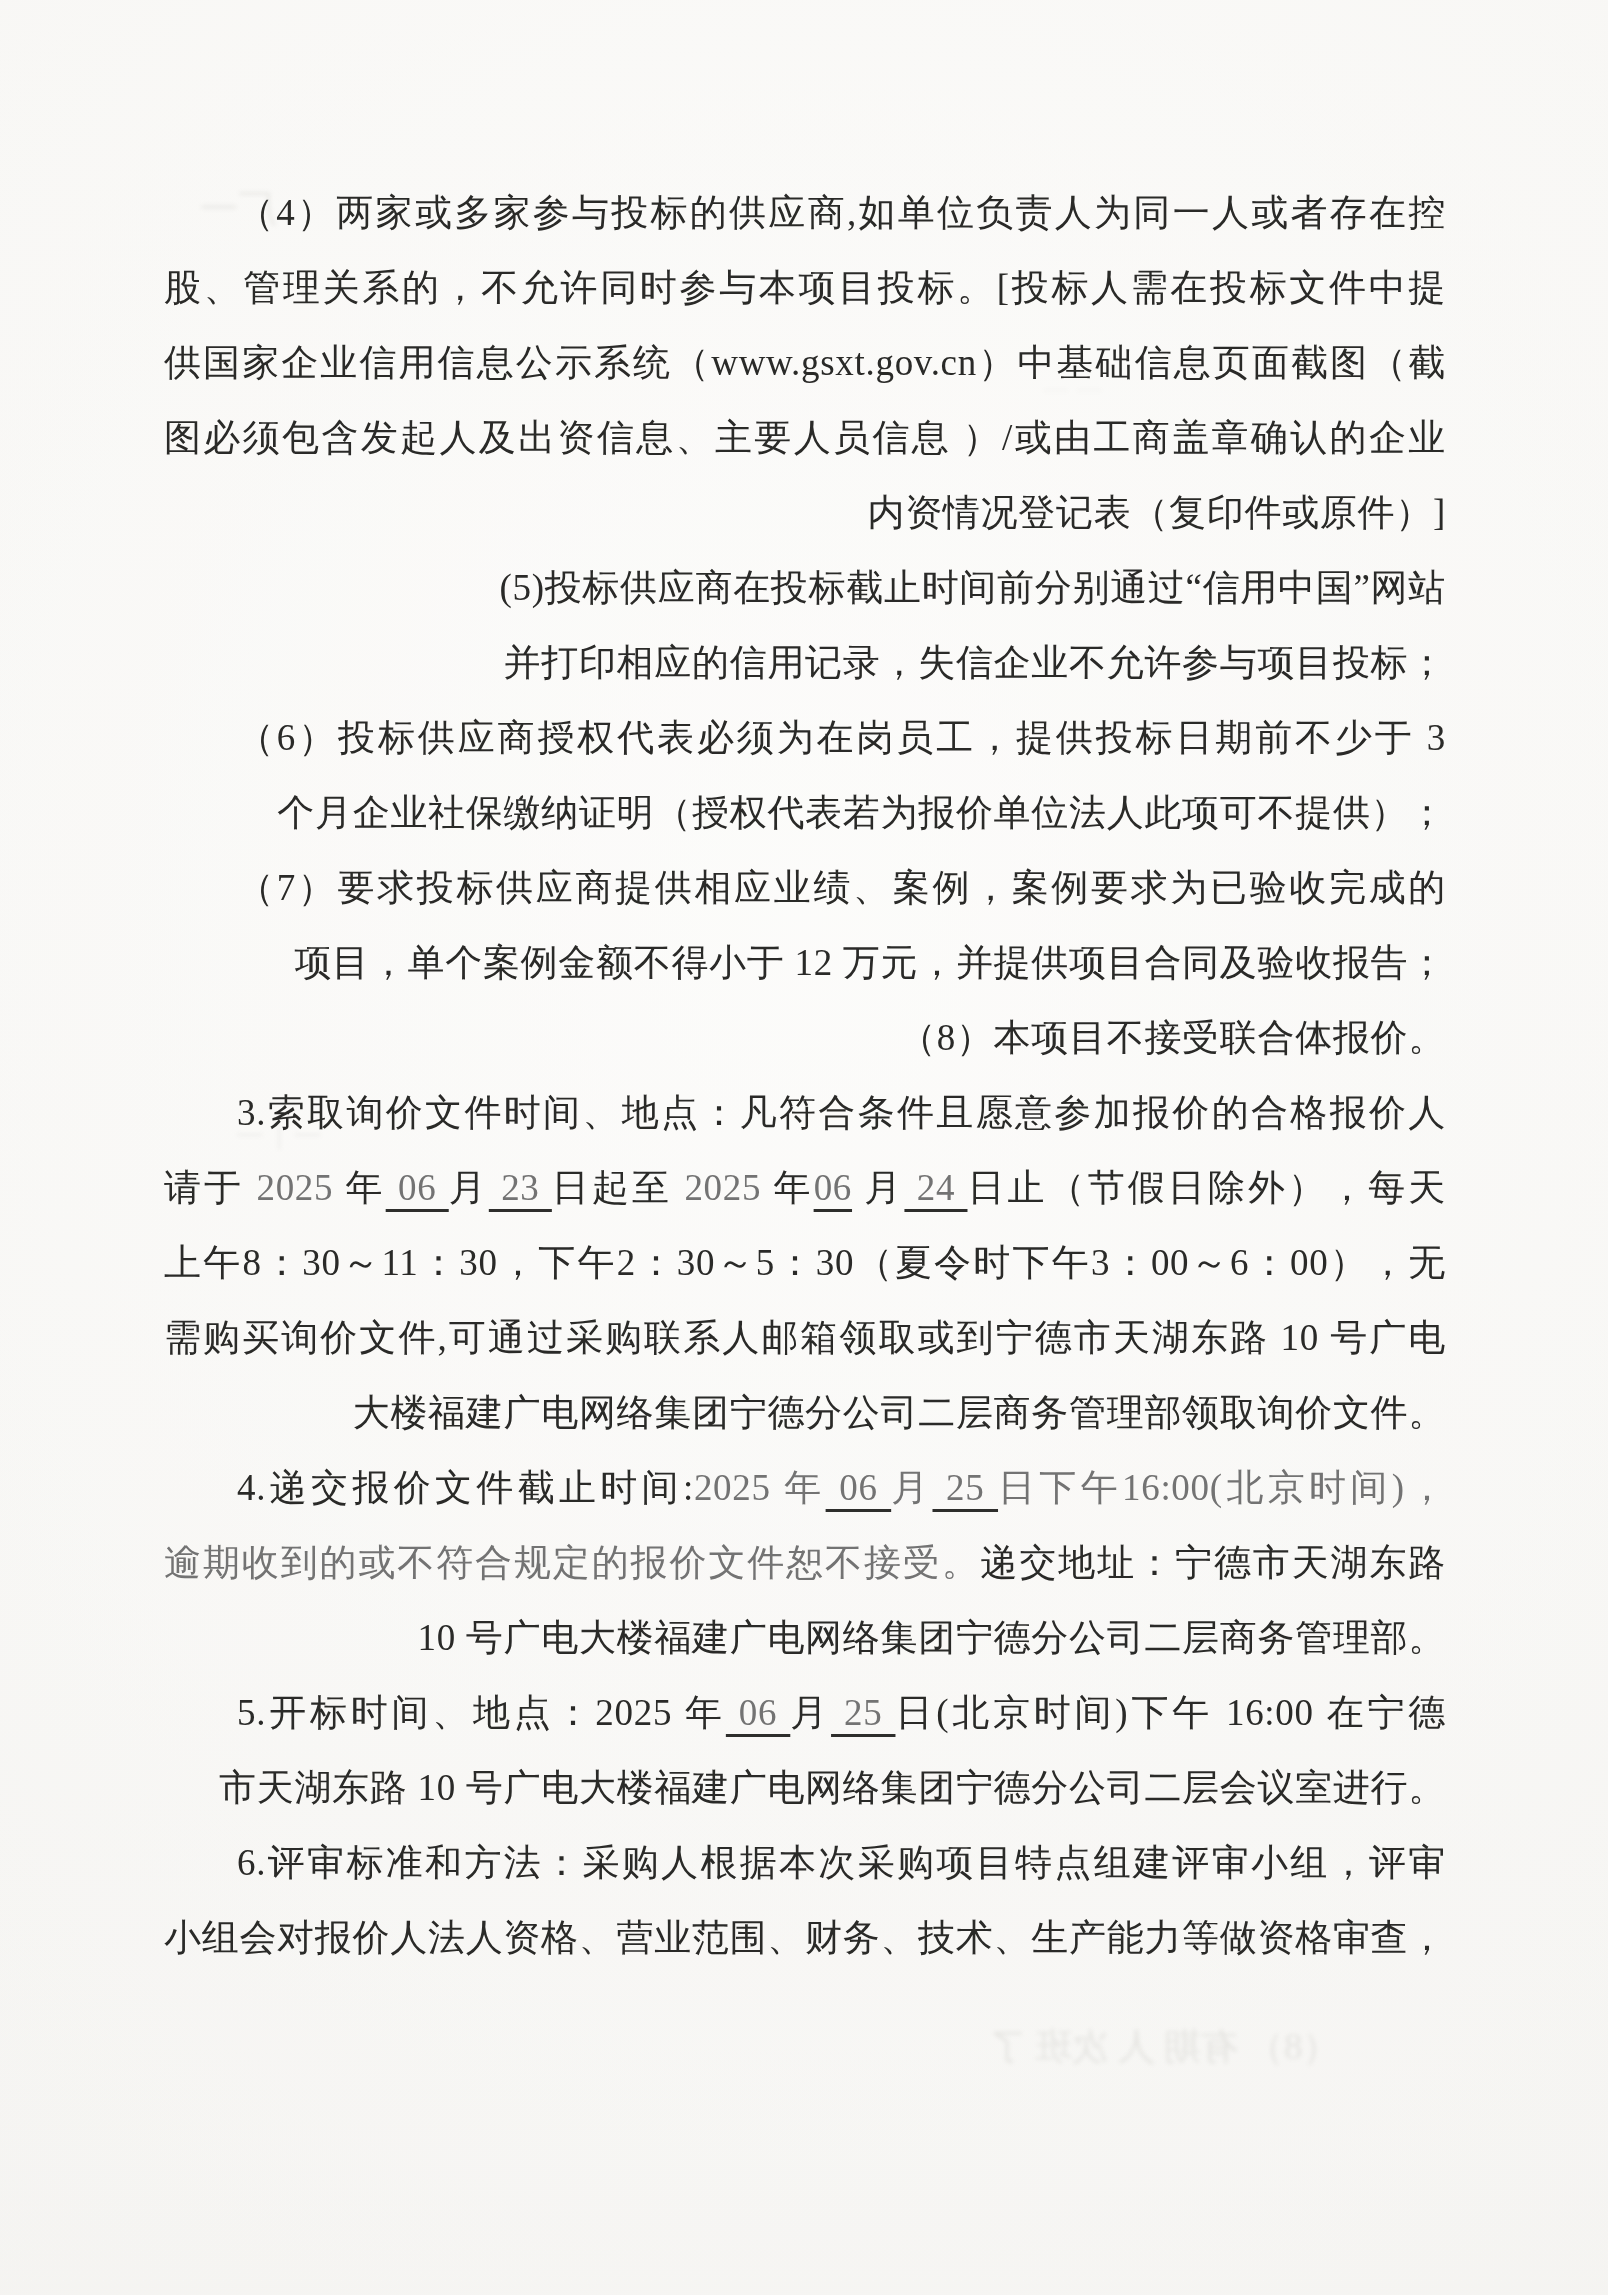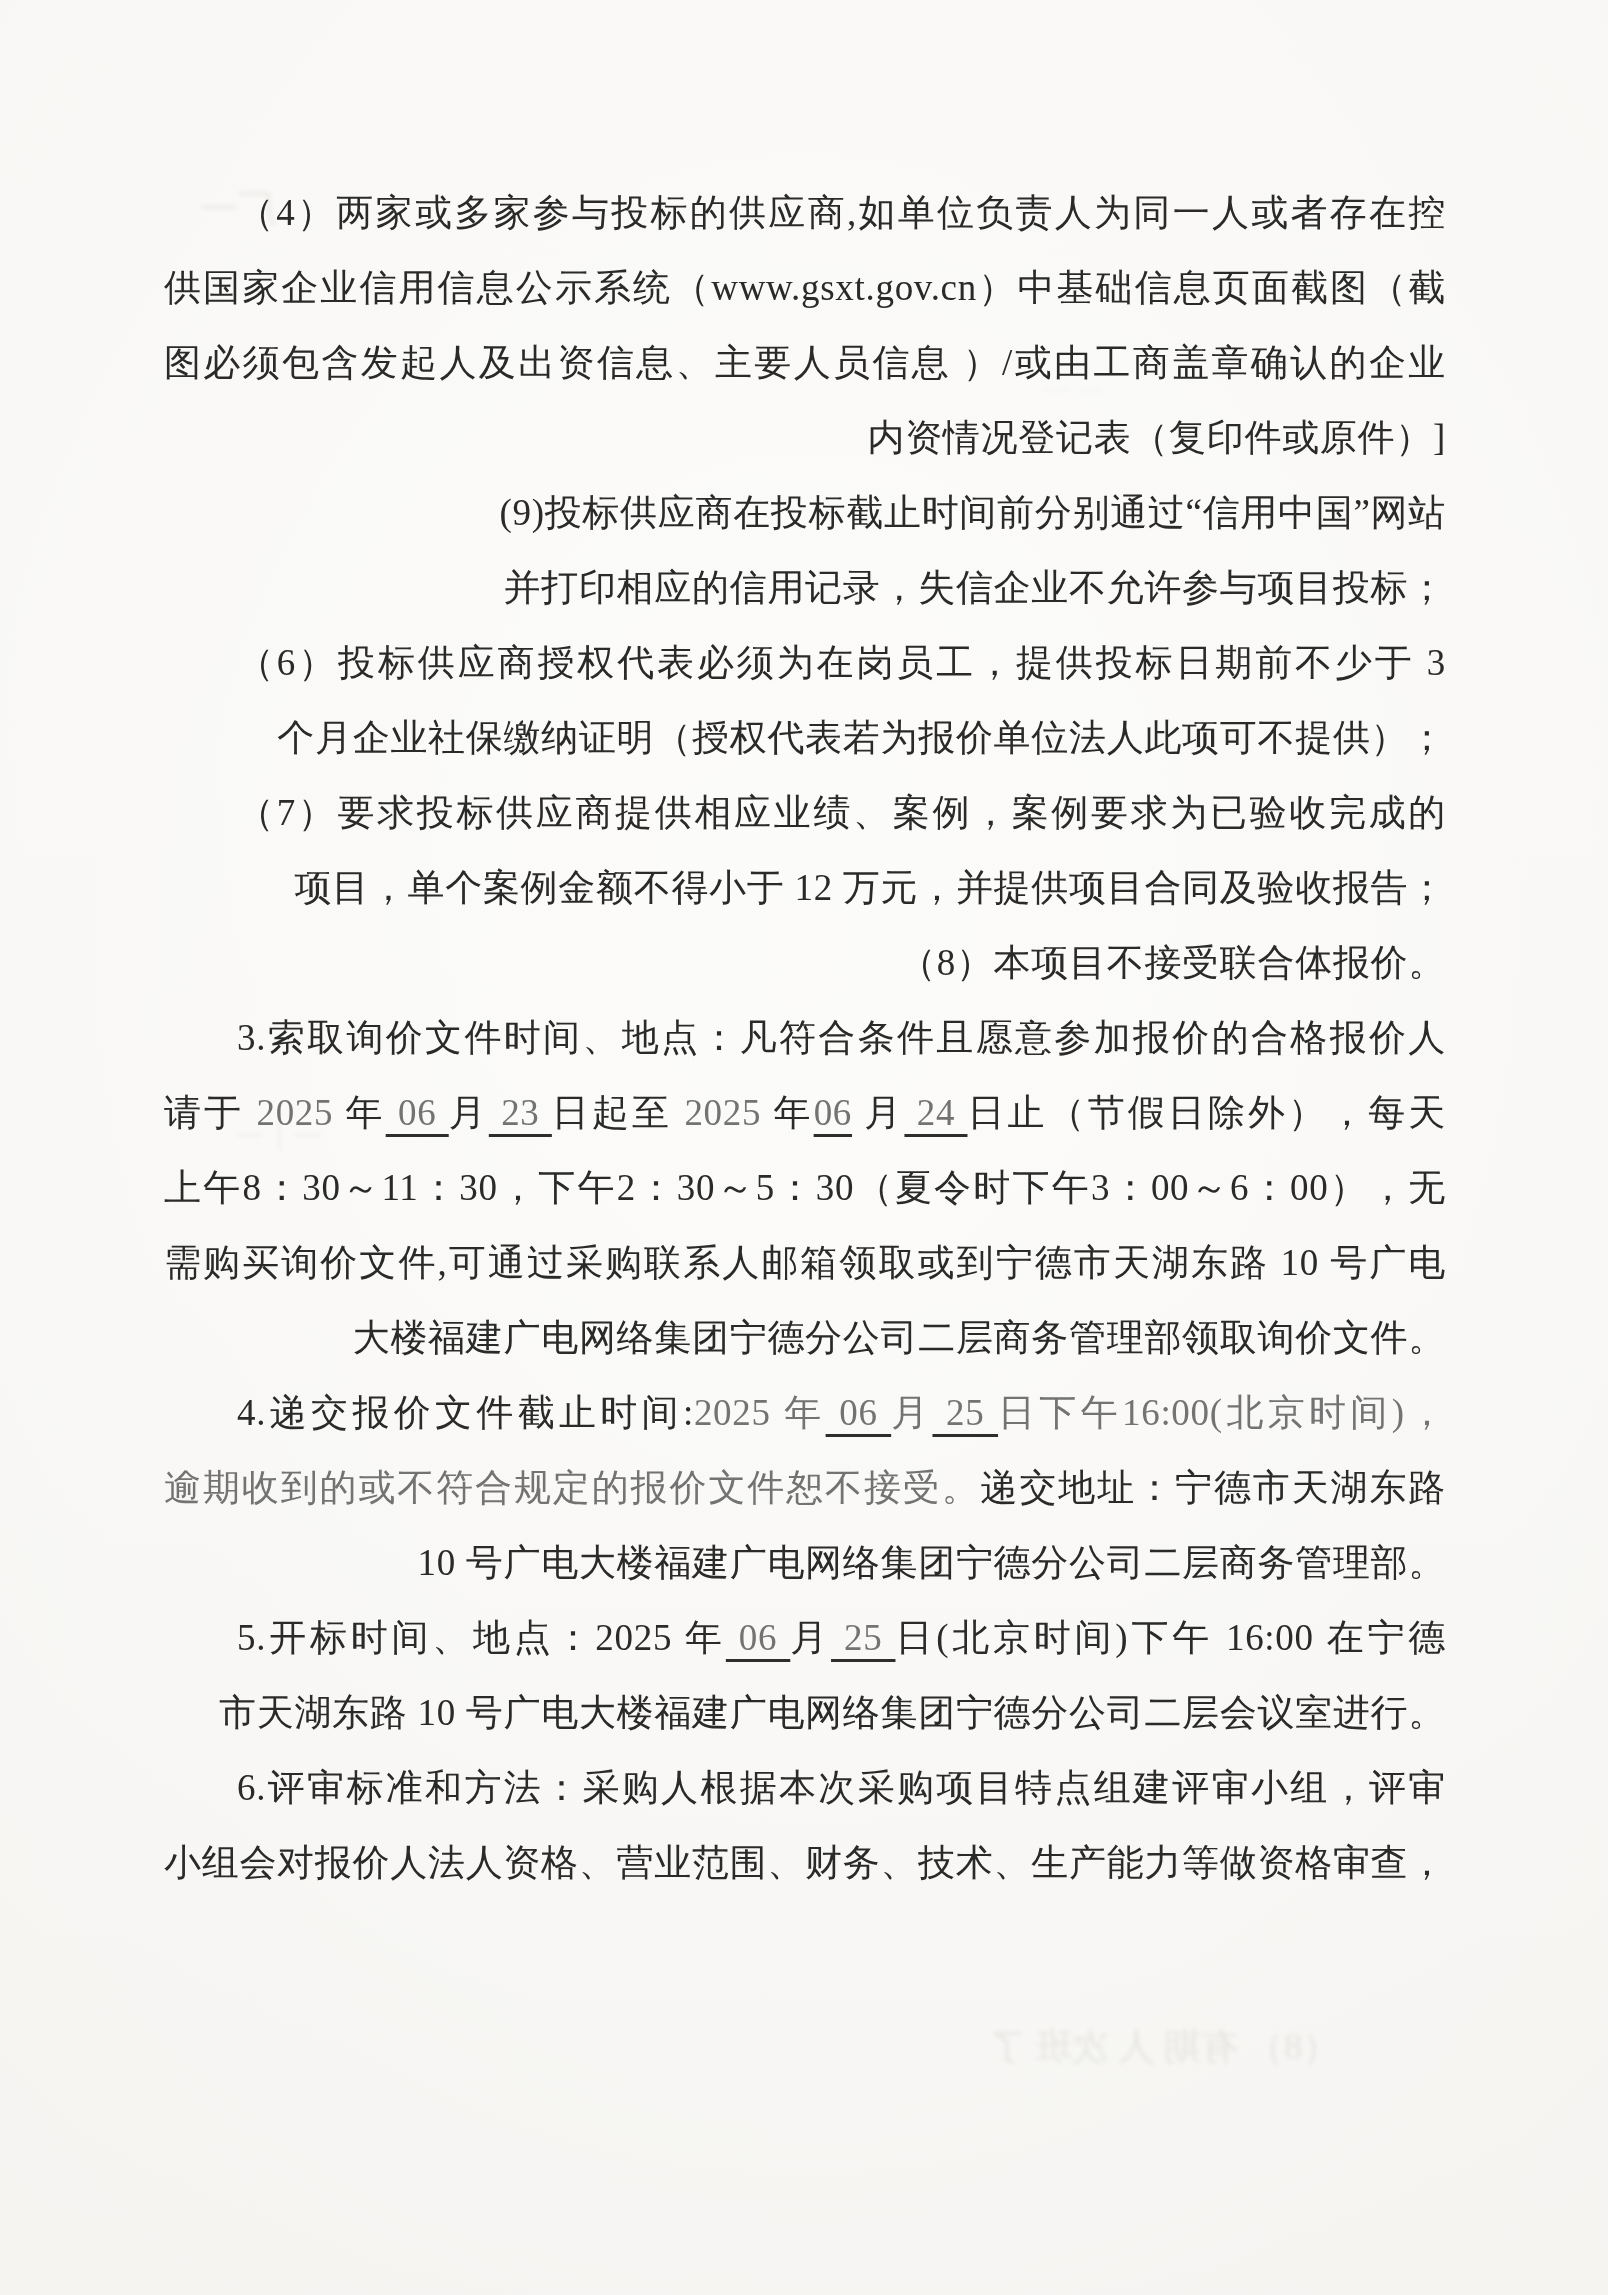--- a/index.html
+++ b/index.html
@@ -69,24 +69,25 @@
     transform: scaleX(-1);
   }
 </style>
 </head>
 <body>
 
 <div class="paper"></div>
 
 <div class="textblock" id="textblock">
     <div class="ln j ind"><span class="seg">（4）两家或多家参与投标的供应商,如单位负责人为同一人或者存在控</span></div>
+    <div class="ln j"><span class="seg">股、管理关系的，不允许同时参与本项目投标。[投标人需在投标文件中提</span></div>
     <div class="ln j"><span class="seg">供国家企业信用信息公示系统（www.gsxt.gov.cn）中基础信息页面截图（截</span></div>
     <div class="ln j"><span class="seg">图必须包含发起人及出资信息、主要人员信息 ）/或由工商盖章确认的企业</span></div>
     <div class="ln l"><span class="seg">内资情况登记表（复印件或原件）]</span></div>
-    <div class="ln l ind"><span class="seg">(9)投标供应商在投标截止时间前分别通过“信用中国”网站</span></div>
+    <div class="ln l ind"><span class="seg">(5)投标供应商在投标截止时间前分别通过“信用中国”网站</span></div>
     <div class="ln l"><span class="seg">并打印相应的信用记录，失信企业不允许参与项目投标；</span></div>
     <div class="ln j ind"><span class="seg">（6）投标供应商授权代表必须为在岗员工，提供投标日期前不少于 3</span></div>
     <div class="ln l"><span class="seg">个月企业社保缴纳证明（授权代表若为报价单位法人此项可不提供）；</span></div>
     <div class="ln j ind"><span class="seg">（7）要求投标供应商提供相应业绩、案例，案例要求为已验收完成的</span></div>
     <div class="ln l"><span class="seg">项目，单个案例金额不得小于 12 万元，并提供项目合同及验收报告；</span></div>
     <div class="ln l ind"><span class="seg">（8）本项目不接受联合体报价。</span></div>
     <div class="ln j ind"><span class="seg">3.索取询价文件时间、地点：凡符合条件且愿意参加报价的合格报价人</span></div>
     <div class="ln j"><span class="seg">请于 </span><span class="seg b">2025</span><span class="seg"> 年</span><span class="seg b u"> 06 </span><span class="seg">月</span><span class="seg b u"> 23 </span><span class="seg">日起至 </span><span class="seg b">2025</span><span class="seg"> 年</span><span class="seg b u">06</span><span class="seg"> 月</span><span class="seg b u"> 24 </span><span class="seg">日止（节假日除外），每天</span></div>
     <div class="ln j"><span class="seg">上午8：30～11：30，下午2：30～5：30（夏令时下午3：00～6：00），无</span></div>
     <div class="ln j"><span class="seg">需购买询价文件,可通过采购联系人邮箱领取或到宁德市天湖东路 10 号广电</span></div>

